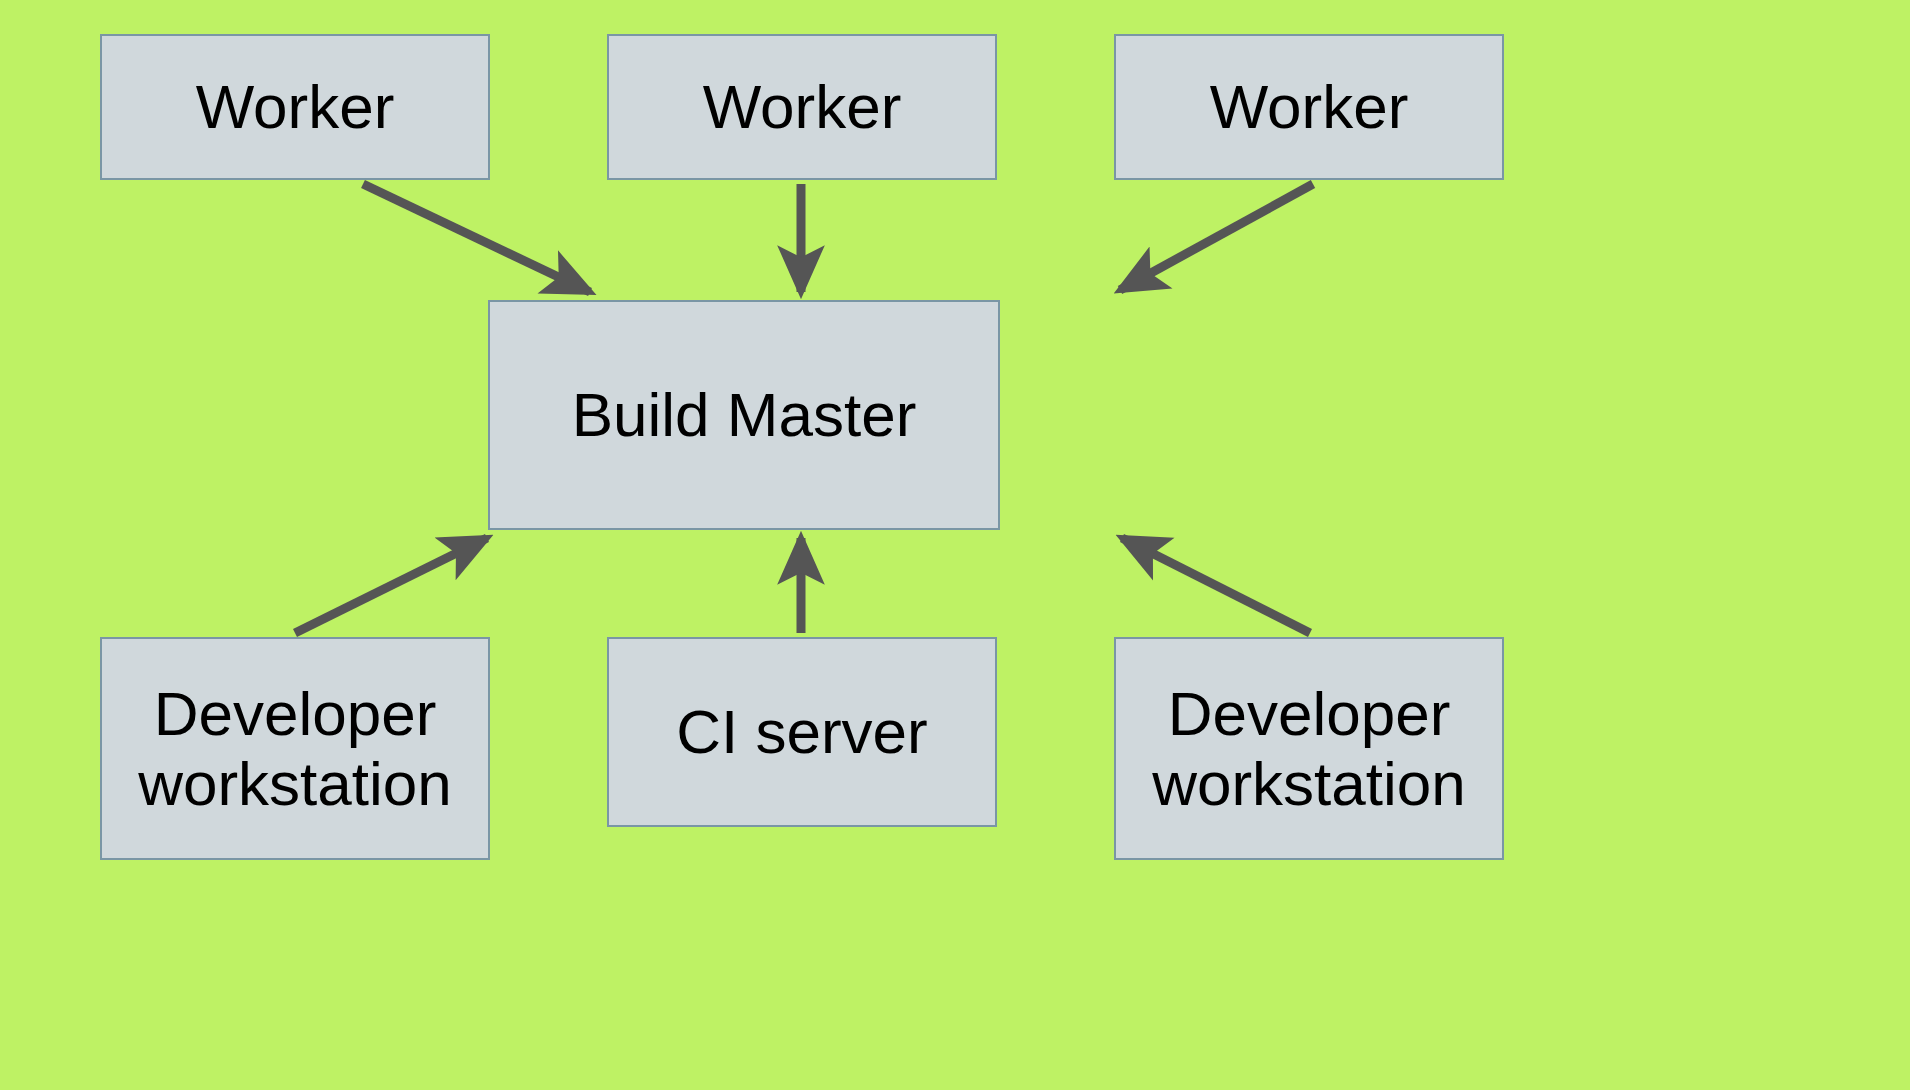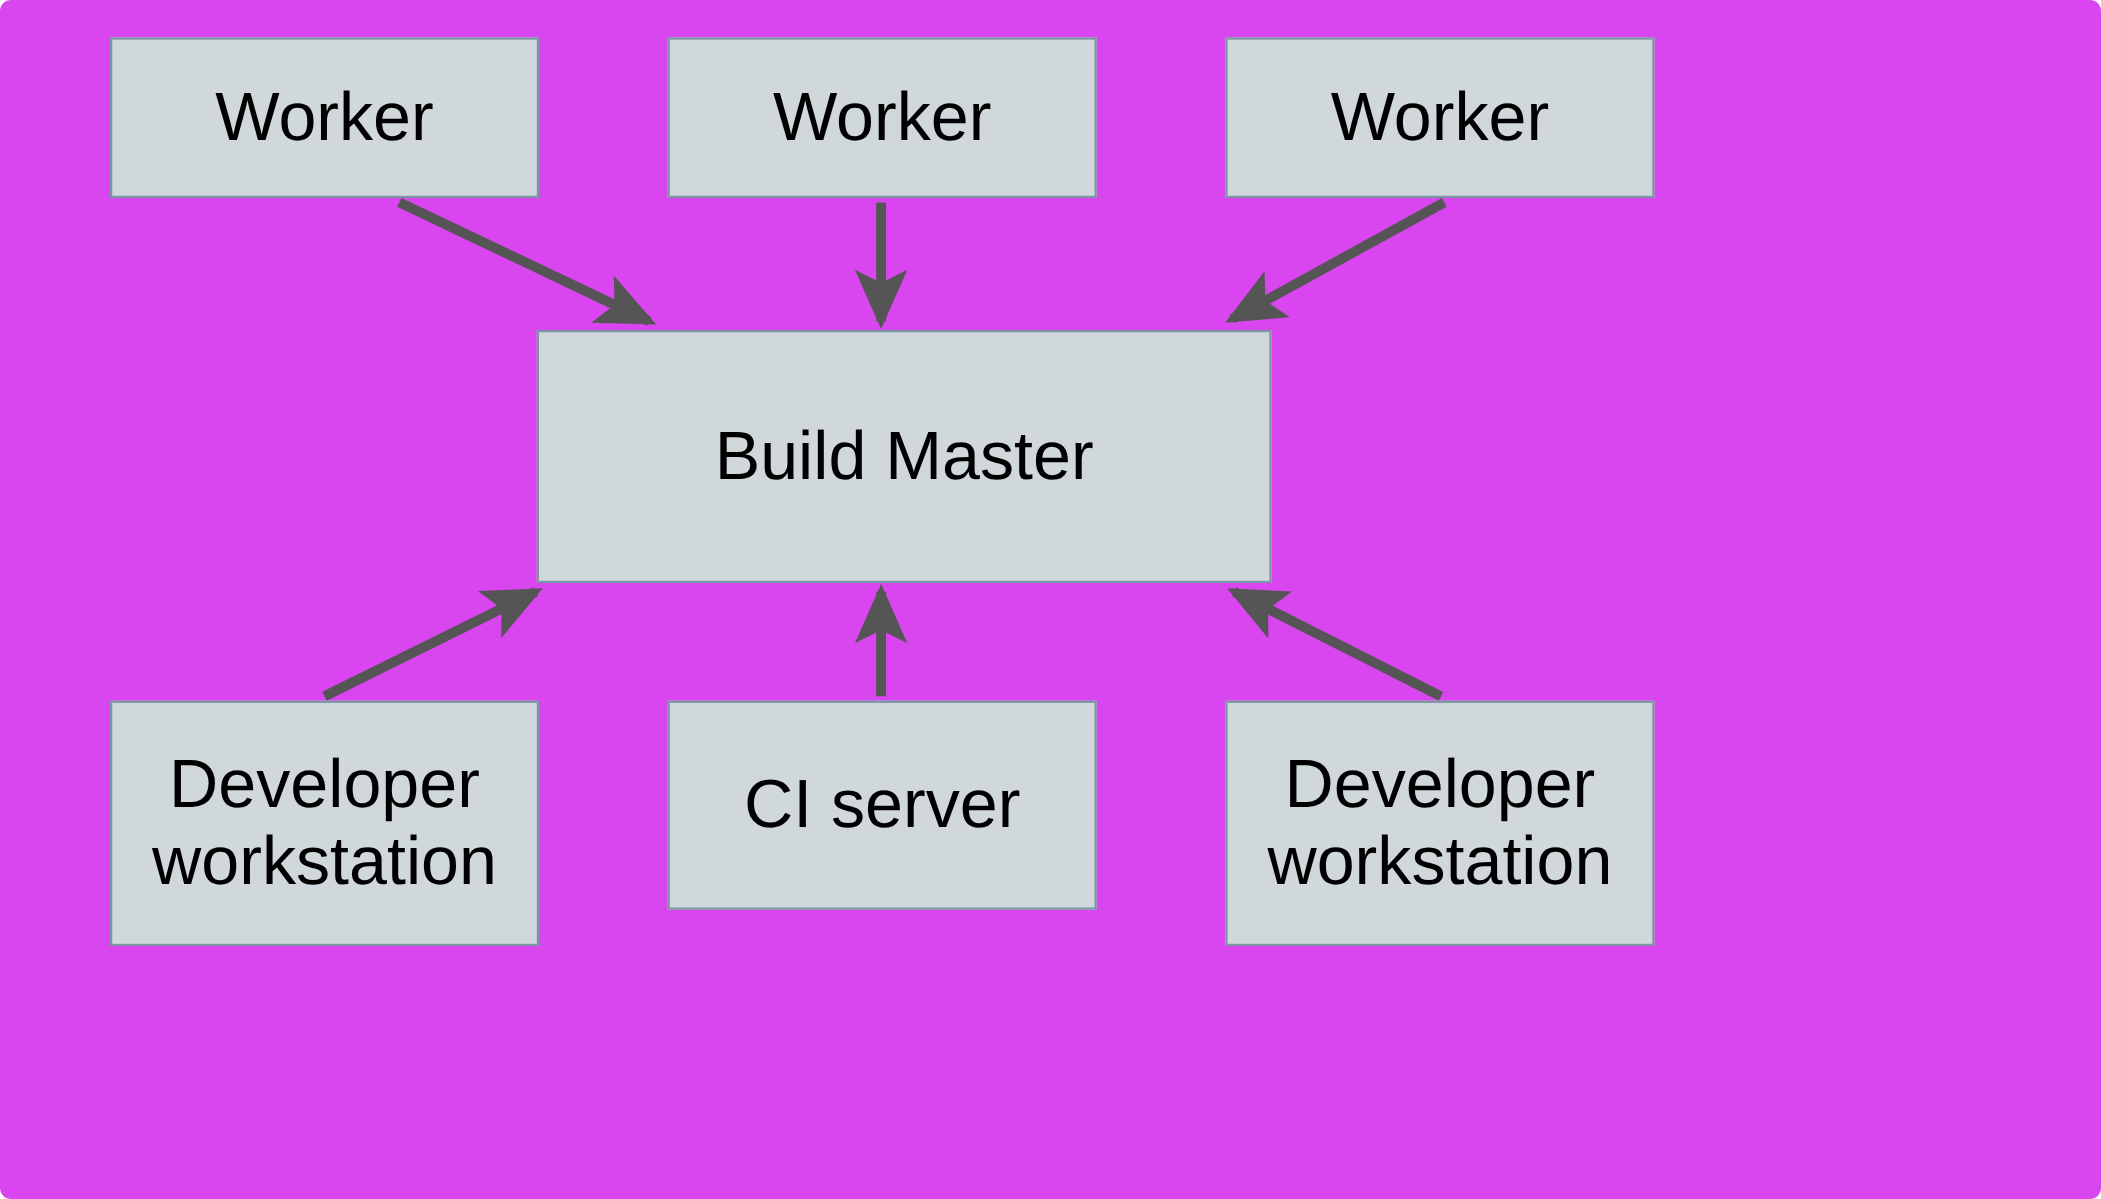--- a/index.html
+++ b/index.html
@@ -8,23 +8,22 @@
     padding: 0;
     background: #ffffff;
   }
   body {
     font-family: "Liberation Sans", sans-serif;
   }
   #canvas {
     position: relative;
     width: 1910px;
     height: 1090px;
-    background: #d946ef;
+    background: #bef264;
     overflow: hidden;
-    border-radius: 10px;
   }
   svg.edges {
     position: absolute;
     left: 0;
     top: 0;
     width: 1910px;
     height: 1090px;
     pointer-events: none;
   }
   .node {
@@ -43,21 +42,21 @@
   .node-label {
     display: block;
     padding: 0 8px;
     white-space: pre-line;
   }
   
   #node-worker-1 { left: 100px;  top: 34px;  width: 390px; height: 146px; font-size: 62px; }
   #node-worker-2 { left: 607px;  top: 34px;  width: 390px; height: 146px; font-size: 62px; }
   #node-worker-3 { left: 1114px; top: 34px;  width: 390px; height: 146px; font-size: 62px; }
   
-  #node-build-master { left: 488px; top: 300px; width: 668px; height: 230px; font-size: 62px; }
+  #node-build-master { left: 488px; top: 300px; width: 512px; height: 230px; font-size: 62px; }
   
   #node-dev-ws-1 { left: 100px;  top: 637px; width: 390px; height: 223px; font-size: 62px; }
   #node-ci-server { left: 607px; top: 637px; width: 390px; height: 190px; font-size: 62px; }
   #node-dev-ws-2 { left: 1114px; top: 637px; width: 390px; height: 223px; font-size: 62px; }
 </style>
 </head>
 <body>
 
 <div id="canvas">
 

